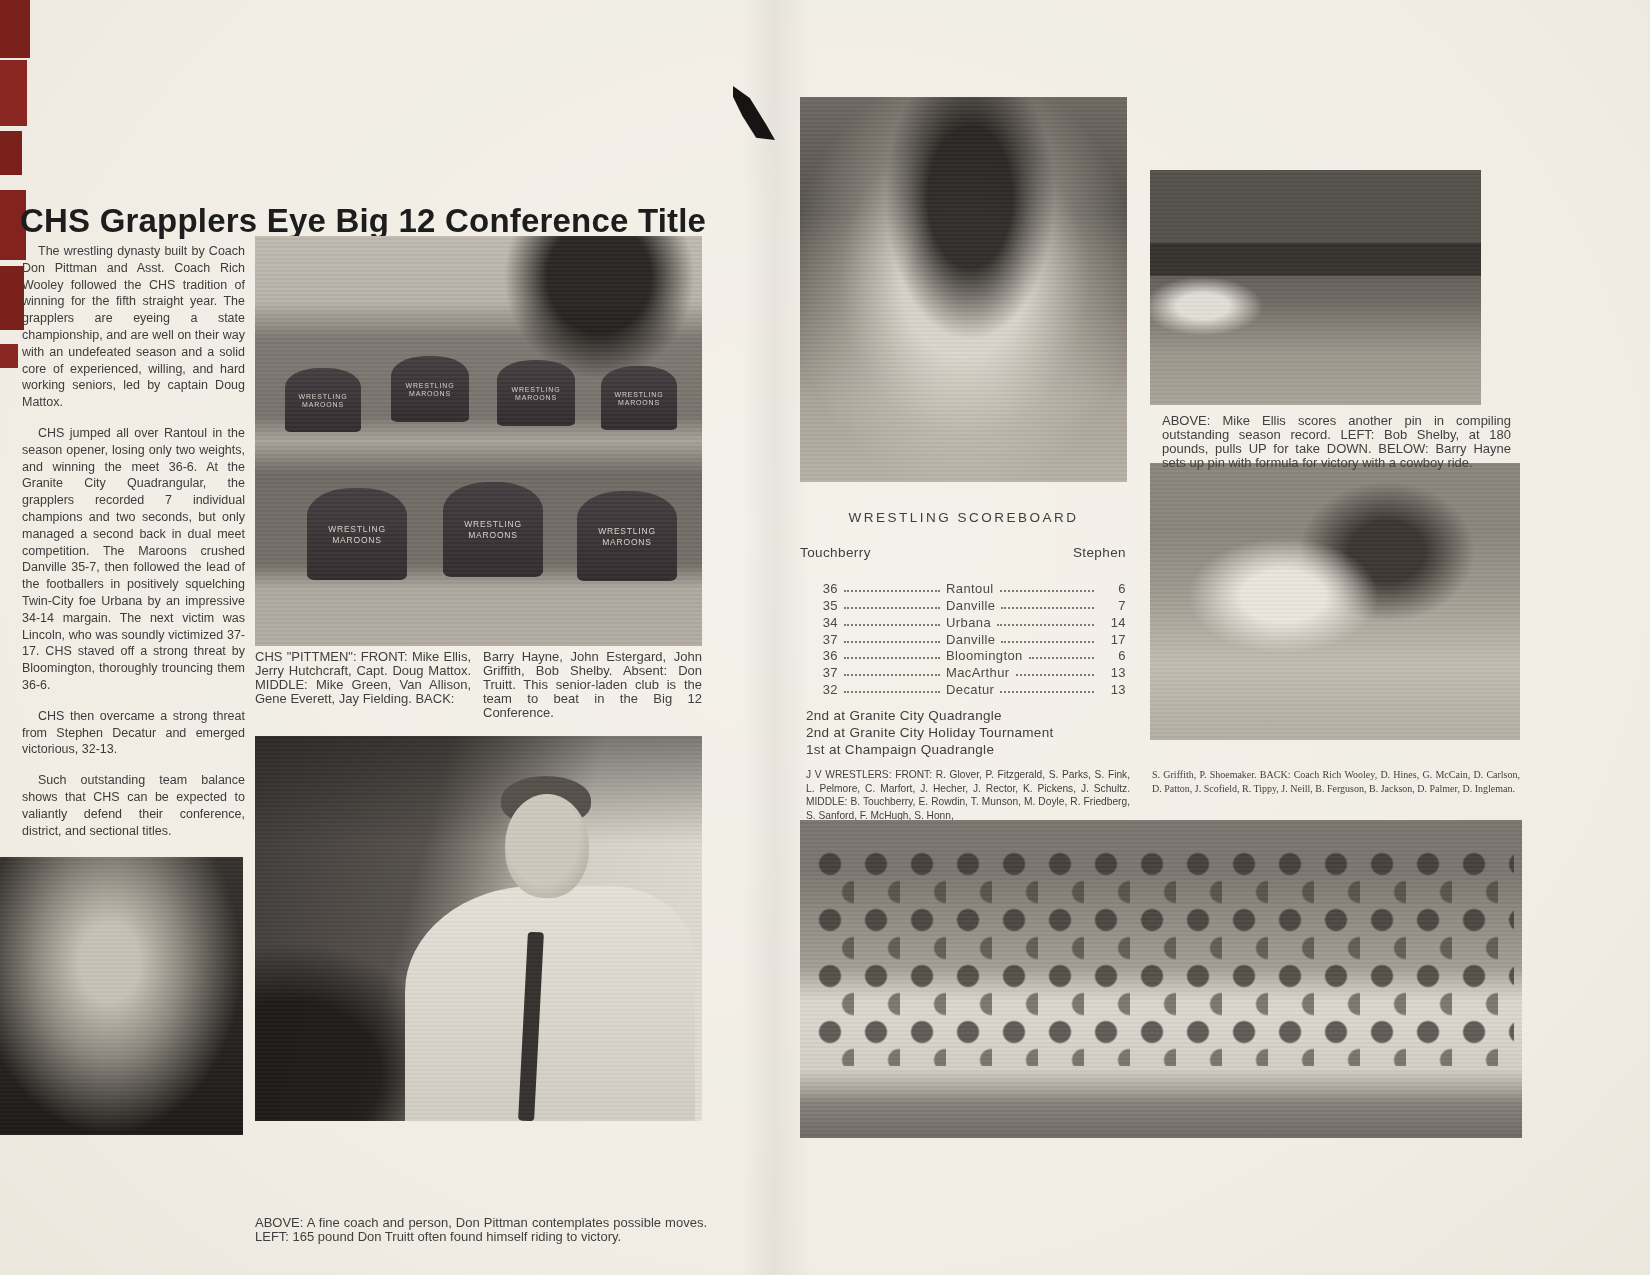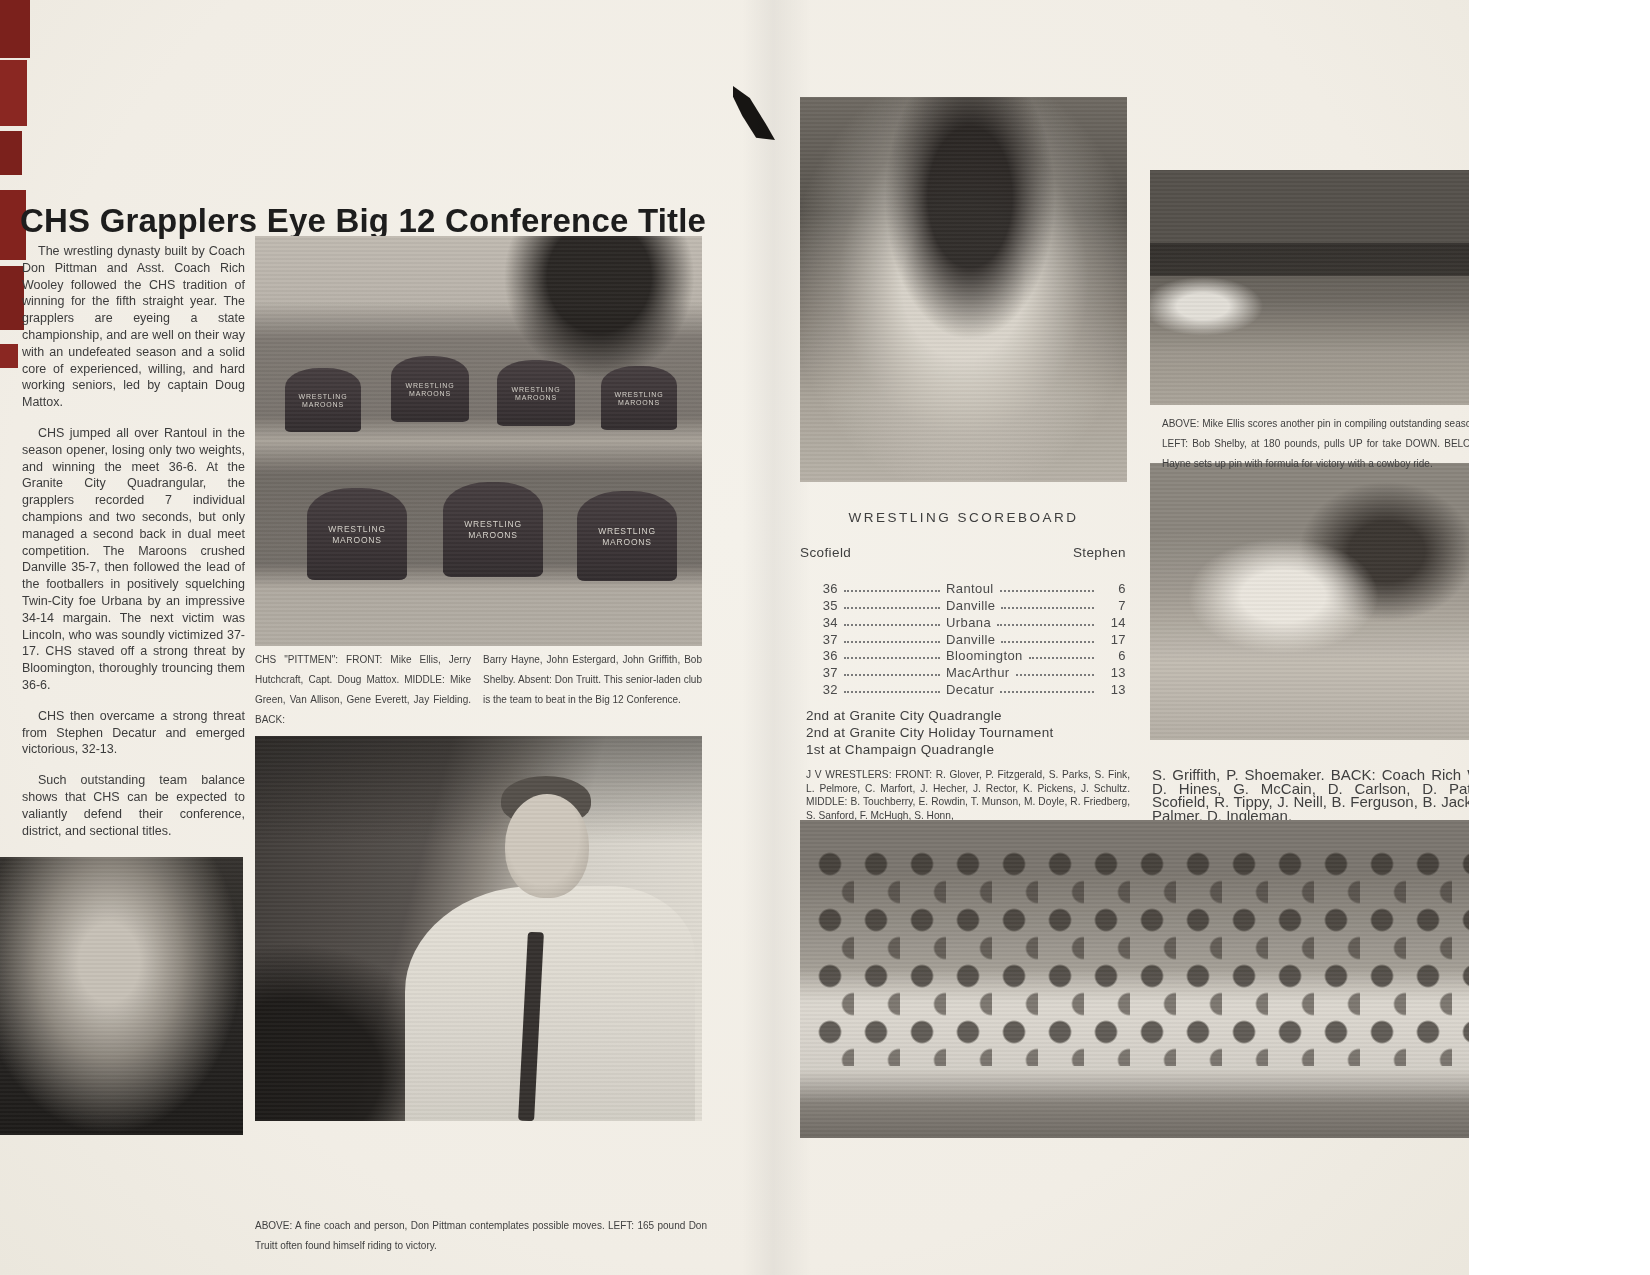--- a/index.html
+++ b/index.html
@@ -1,18 +1,18 @@
 <!DOCTYPE html>
 <html><head>
 <meta charset="utf-8">
 <title>Yearbook Spread</title>
 <style>
   html,body{margin:0;padding:0;background:#fff;}
   .spread{
-    position:relative;width:1469px;height:1275px;overflow:hidden;
+    position:relative;width:1650px;height:1275px;overflow:hidden;
     background:radial-gradient(ellipse at 50% 42%, #f4f1ea 0%, #f1ede5 70%, #ebe7dd 100%);
     font-family:"Liberation Sans", sans-serif;color:#3c3c3c;
   }
   .abs{position:absolute;}
   
   .edge{position:absolute;left:0;}
   .e1{top:-4px;height:62px;width:30px;background:#7b211c;}
   .e2{top:60px;height:66px;width:27px;background:#8a2722;}
   .e3{top:131px;height:44px;width:22px;background:#7b211c;}
   .e4{top:190px;height:70px;width:26px;background:#83231e;}
@@ -22,27 +22,27 @@
     clip-path:polygon(0 0,40% 22%,78% 70%,100% 100%,55% 96%,22% 55%,0 20%);}
   .crease{left:742px;top:0;width:70px;height:1275px;
     background:linear-gradient(90deg,rgba(0,0,0,0) 0,rgba(0,0,0,0.05) 45%,rgba(0,0,0,0) 100%);}
   
   .title{left:20px;top:180px;width:710px;font-size:33px;font-weight:600;
     color:#1d1d1d;letter-spacing:0.2px;white-space:nowrap;}
   .body-col{left:22px;top:243px;width:223px;}
   .body-col p{margin:0 0 14px 0;text-indent:16px;font-size:12.5px;line-height:16.8px;
     text-align:justify;color:#3c3c3c;}
   .body-col p.last{margin-top:1px;}
-  .cap{font-size:10px;line-height:20px;color:#3f3f3f;text-align:justify;}
+  .cap{font-size:13px;line-height:14px;color:#3f3f3f;text-align:justify;}
   .cap-team-left{left:255px;top:650px;width:216px;}
   .cap-team-right{left:483px;top:650px;width:219px;}
   .cap-coach{left:255px;top:1168px;width:452px;margin-top:48px;}
   .cap-right-top{left:1162px;top:414px;width:349px;}
   .cap-jv-left{left:806px;top:768px;width:324px;font-size:10.2px;line-height:13.6px;}
-  .cap-jv-right{left:1152px;top:768px;width:368px;font-size:15px;line-height:13.6px;}
+  .cap-jv-right{left:1152px;top:768px;width:368px;font-size:10px;line-height:13.6px;font-family:Liberation Serif, serif;}
   
   .sb-heading{left:800px;top:510px;width:327px;text-align:center;font-size:13.5px;
     letter-spacing:2.5px;color:#3e3e3e;}
   .sb-labels{left:800px;top:545px;width:326px;display:flex;justify-content:space-between;
     font-size:13.5px;letter-spacing:0.4px;color:#3e3e3e;}
   .sb-rows{left:812px;top:579px;width:314px;}
   .sb-row{display:flex;align-items:flex-end;height:16.9px;font-size:13px;
     letter-spacing:0.4px;color:#4a4a4a;}
   .s-home{flex:0 0 26px;text-align:right;}
   .dots{border-bottom:2px dotted #7a7a7a;margin:0 6px 4px 6px;}
@@ -191,21 +191,21 @@
   <section>
 
     <div class="photo tm-photo"></div>
     <div class="photo tr-photo"></div>
     <div class="photo rm-photo"></div>
 
     <div class="abs cap cap-right-top">ABOVE: Mike Ellis scores another pin in compiling outstanding season record. LEFT: Bob Shelby, at 180 pounds, pulls UP for take DOWN. BELOW: Barry Hayne sets up pin with formula for victory with a cowboy ride.</div>
 
     <div class="abs sb-heading">WRESTLING SCOREBOARD</div>
     <div class="abs sb-labels">
-      <span>Scofield</span>
+      <span>Touchberry</span>
       <span>Stephen</span>
     </div>
     <div class="abs sb-rows">
       <div class="sb-row">
         <span class="s-home">36</span>
         <span class="dots dots-l"></span>
         <span class="s-name">Rantoul</span>
         <span class="dots dots-r"></span>
         <span class="s-opp">6</span>
       </div>

